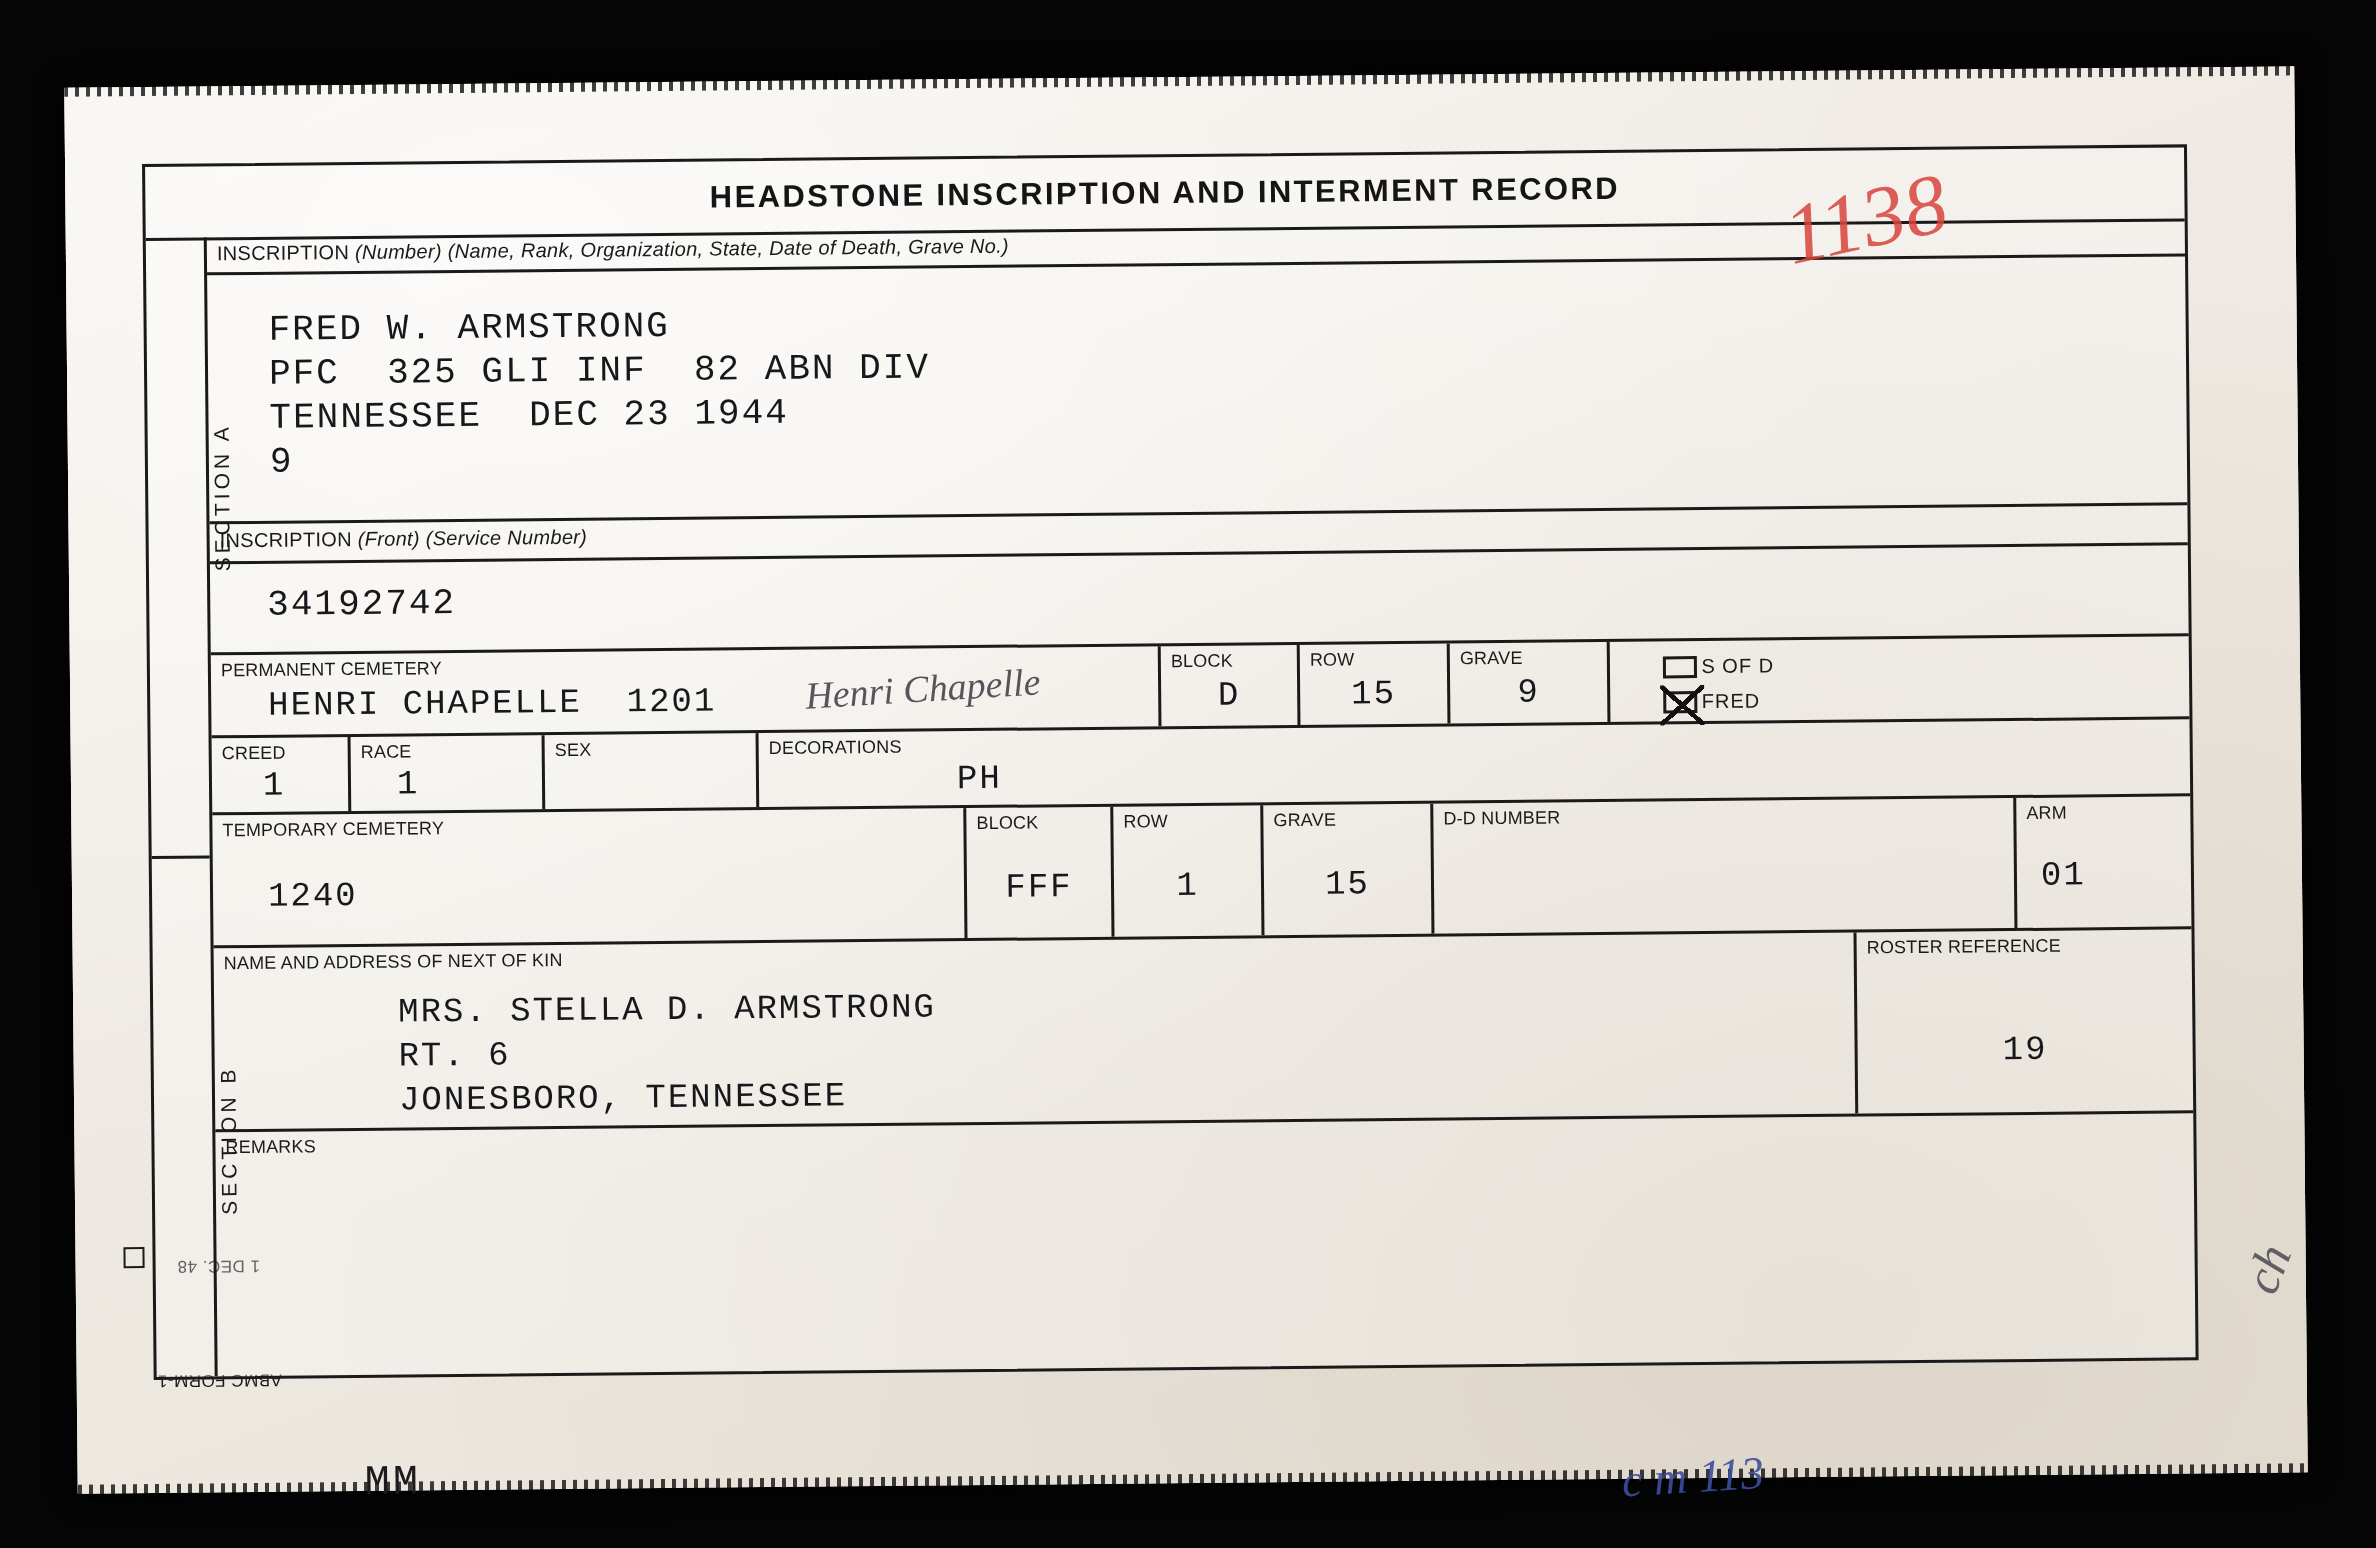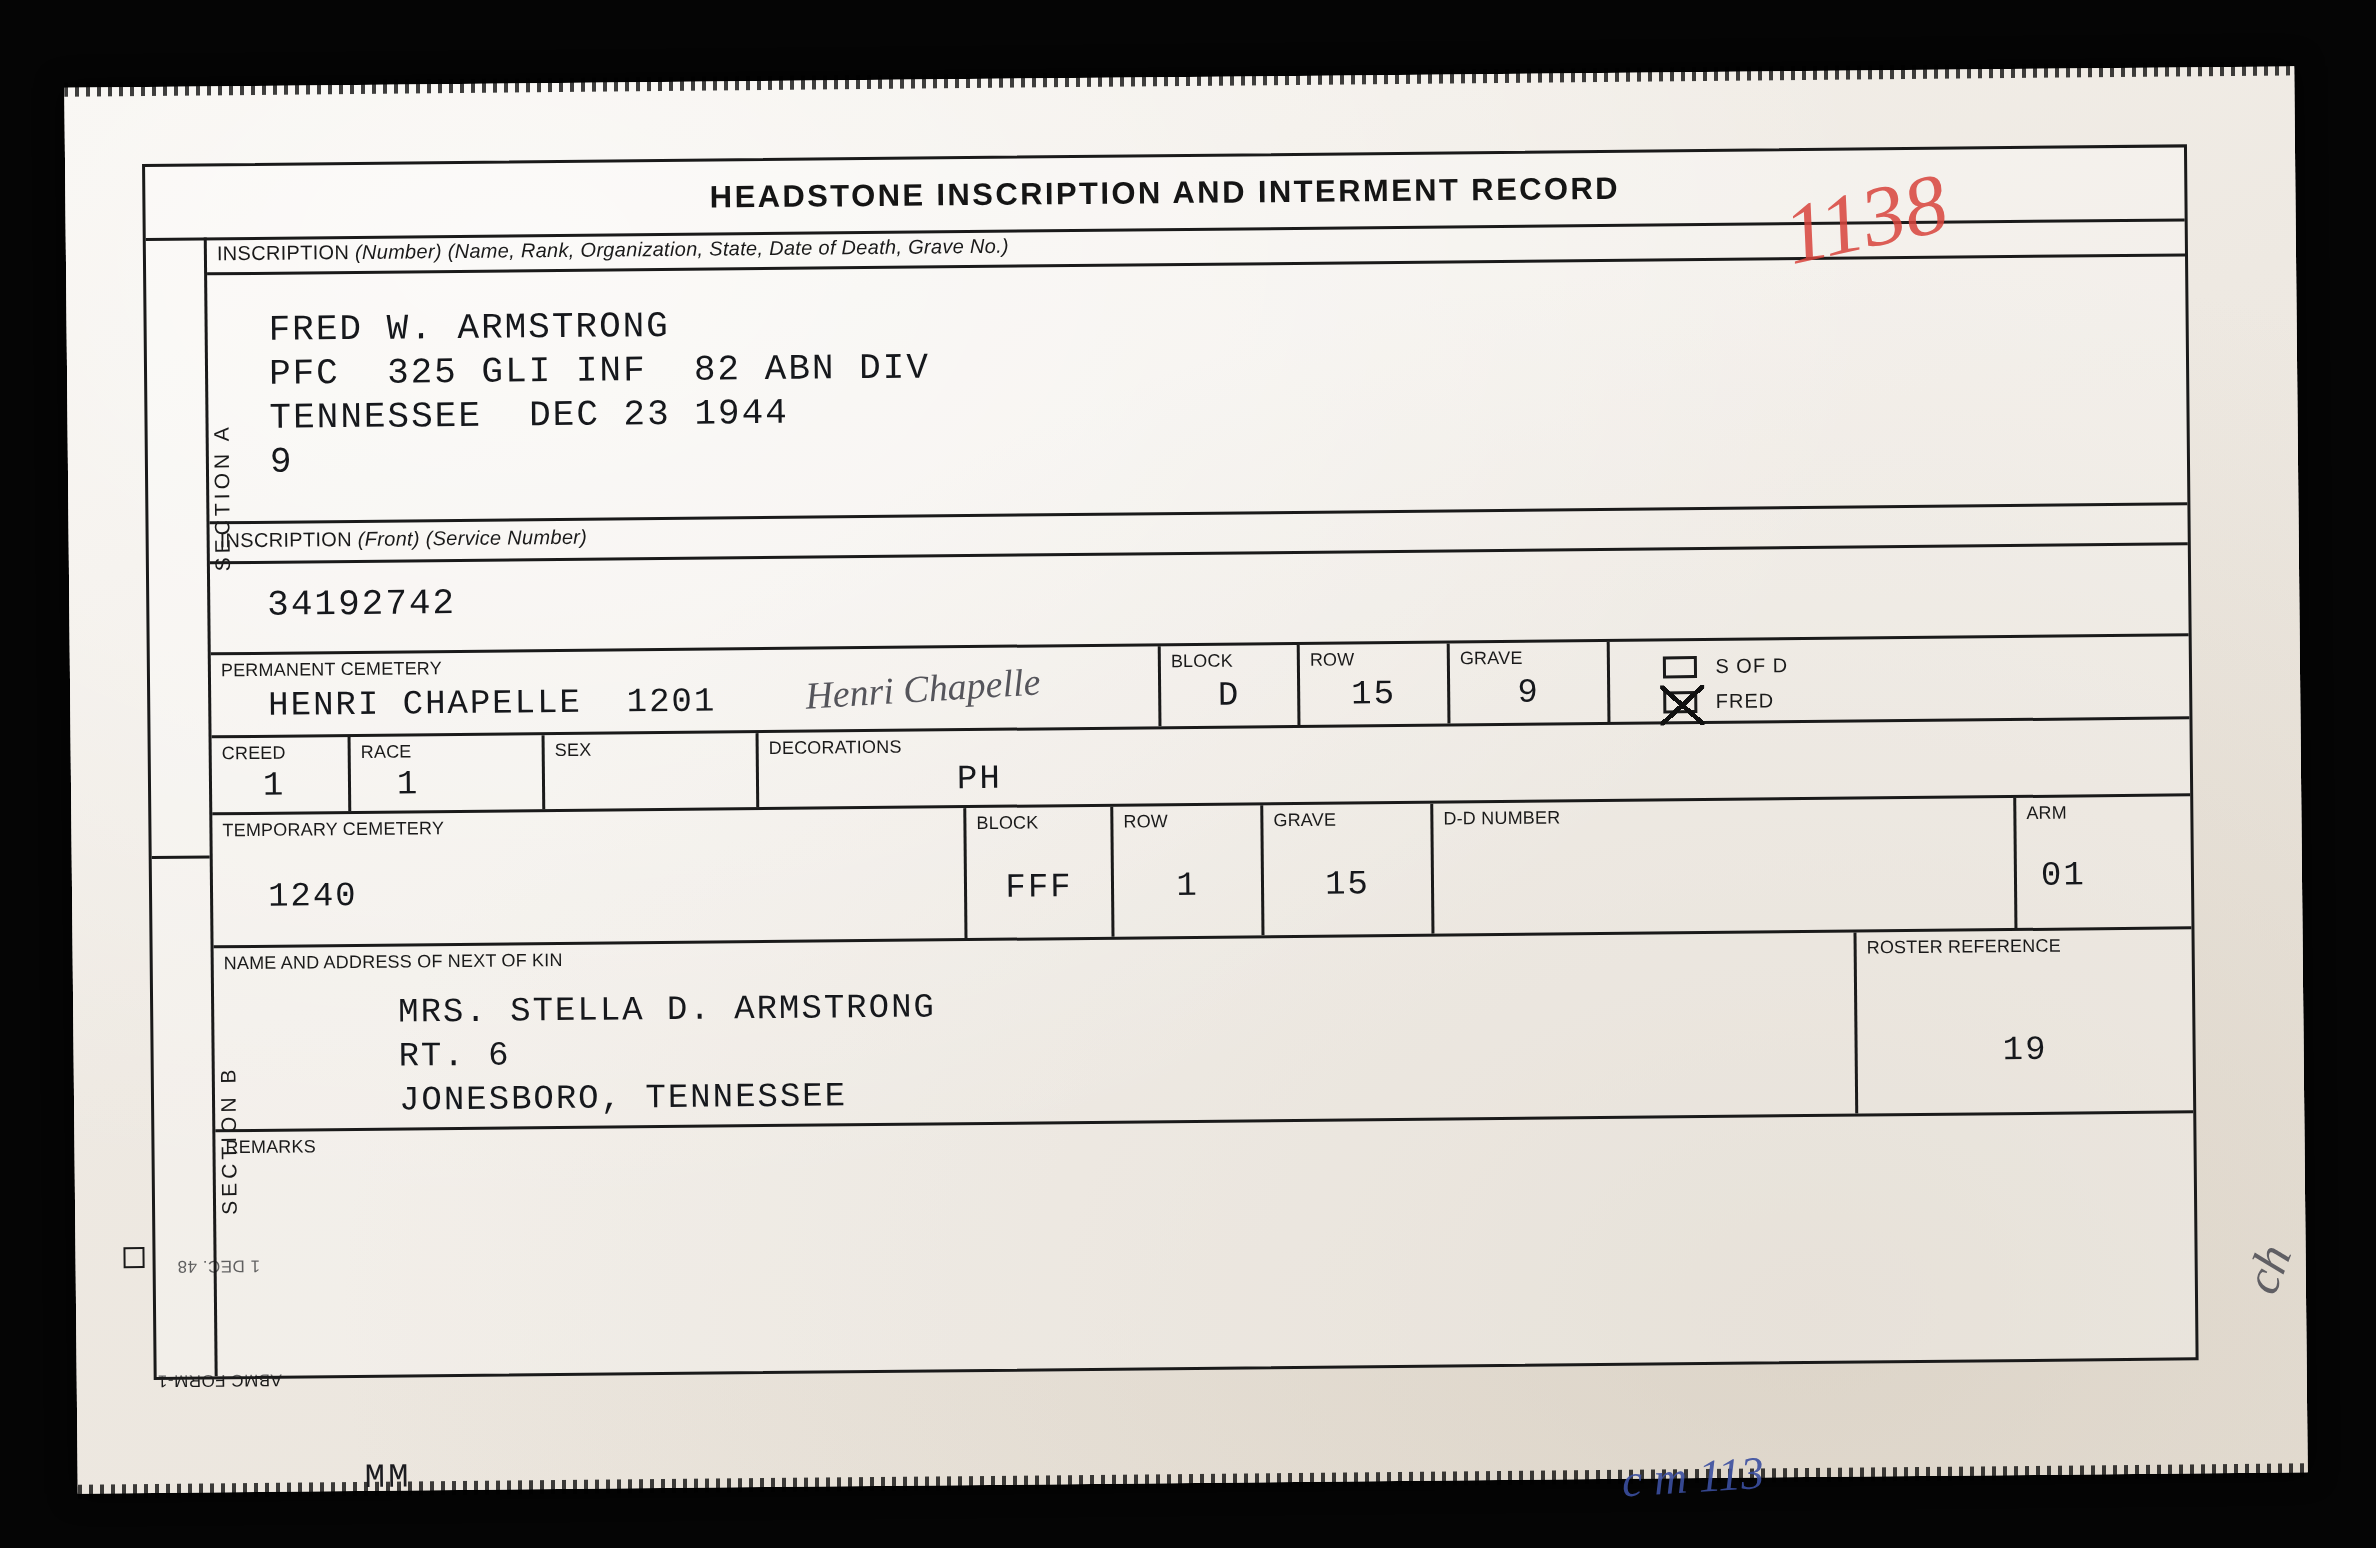--- a/index.html
+++ b/index.html
@@ -181,21 +181,20 @@
     left: -6px; top: -9px;
     width: 44px; height: 40px;
     background:
       linear-gradient(to bottom right, transparent 46%, #111 46%, #111 54%, transparent 54%),
       linear-gradient(to bottom left, transparent 46%, #111 46%, #111 54%, transparent 54%);
   }
   .opt-label {
     font-size: 20px;
     letter-spacing: 1px;
     color: #1a1a1a;
-    margin-left: 14px;
     vertical-align: middle;
   }
 
   
   #formid {
     position: absolute;
     left: 34px;
     bottom: 149px;
     width: 40px;
     text-align: center;
@@ -244,21 +243,21 @@
     font-family: "Liberation Serif", serif;
     font-size: 50px;
     color: #4a4a52;
     font-style: italic;
     transform: rotate(-68deg);
     opacity: .85;
   }
   #annot-mm {
     left: 287px; top: 1374px;
     font-family: "Liberation Mono", monospace;
-    font-size: 34px;
+    font-size: 42px;
     letter-spacing: 3px;
     color: #1c1c20;
   }
 </style>
 </head>
 <body>
 
 <div id="scene">
 
   <div id="card">

